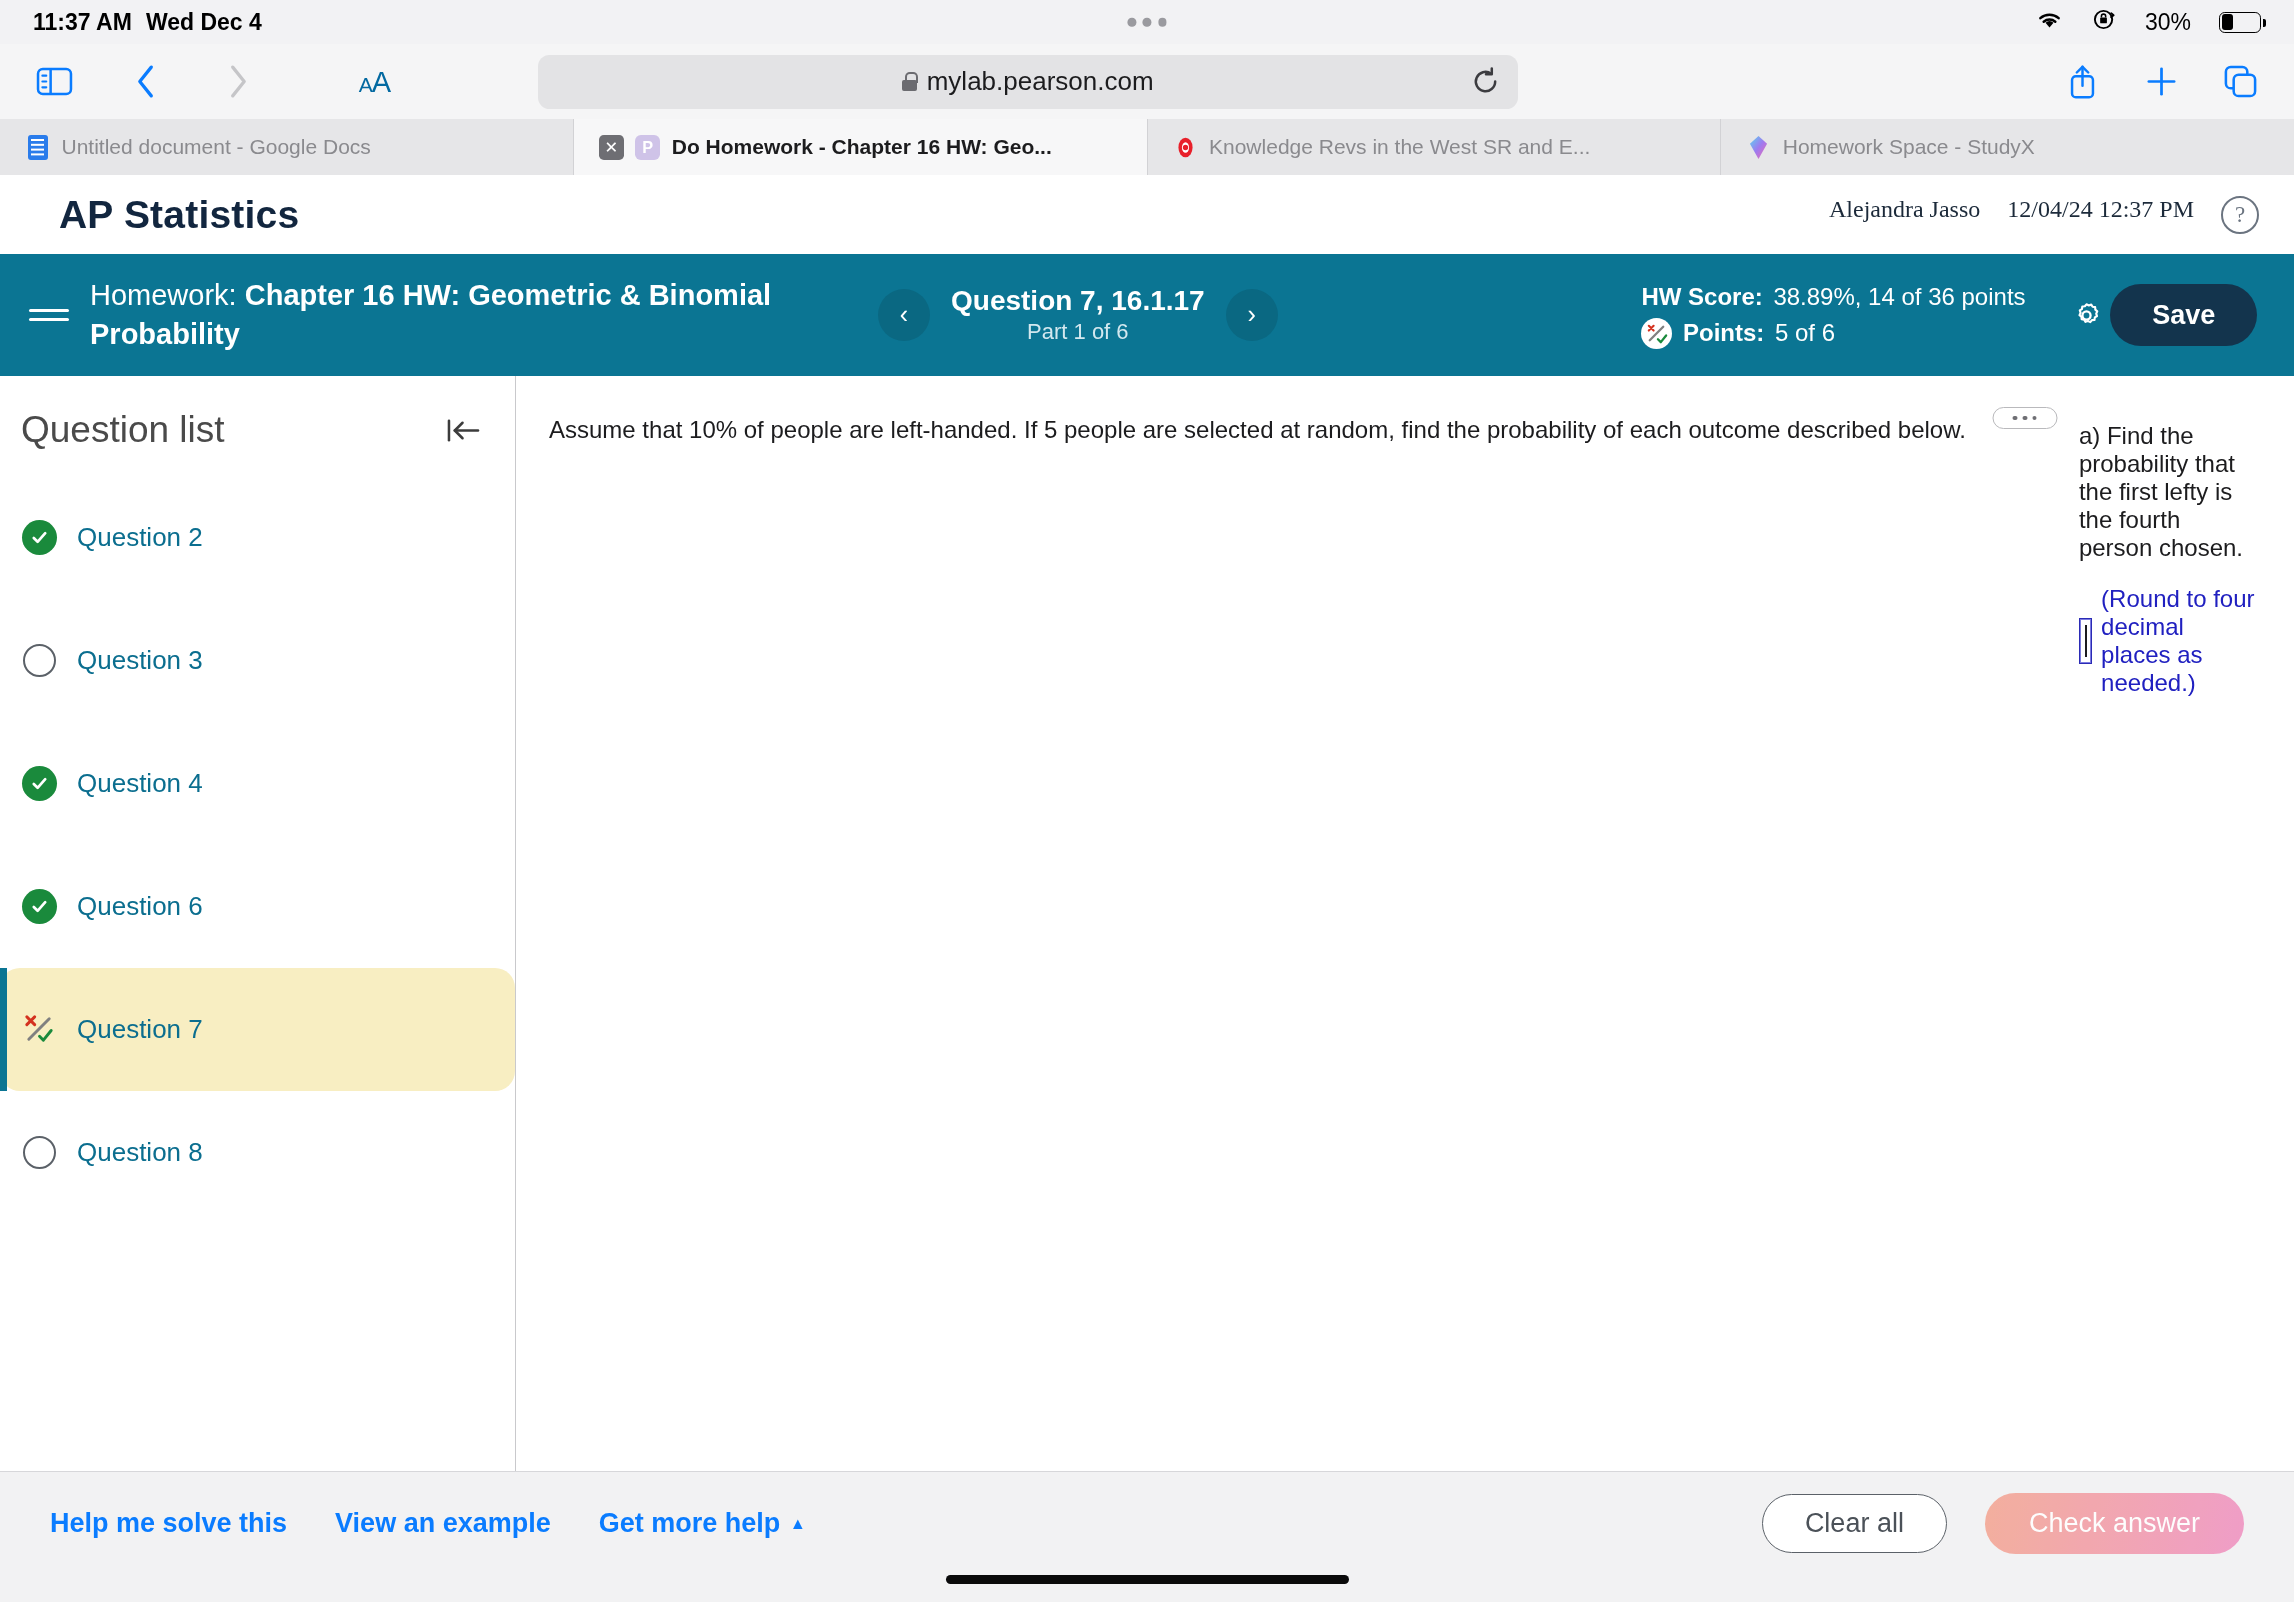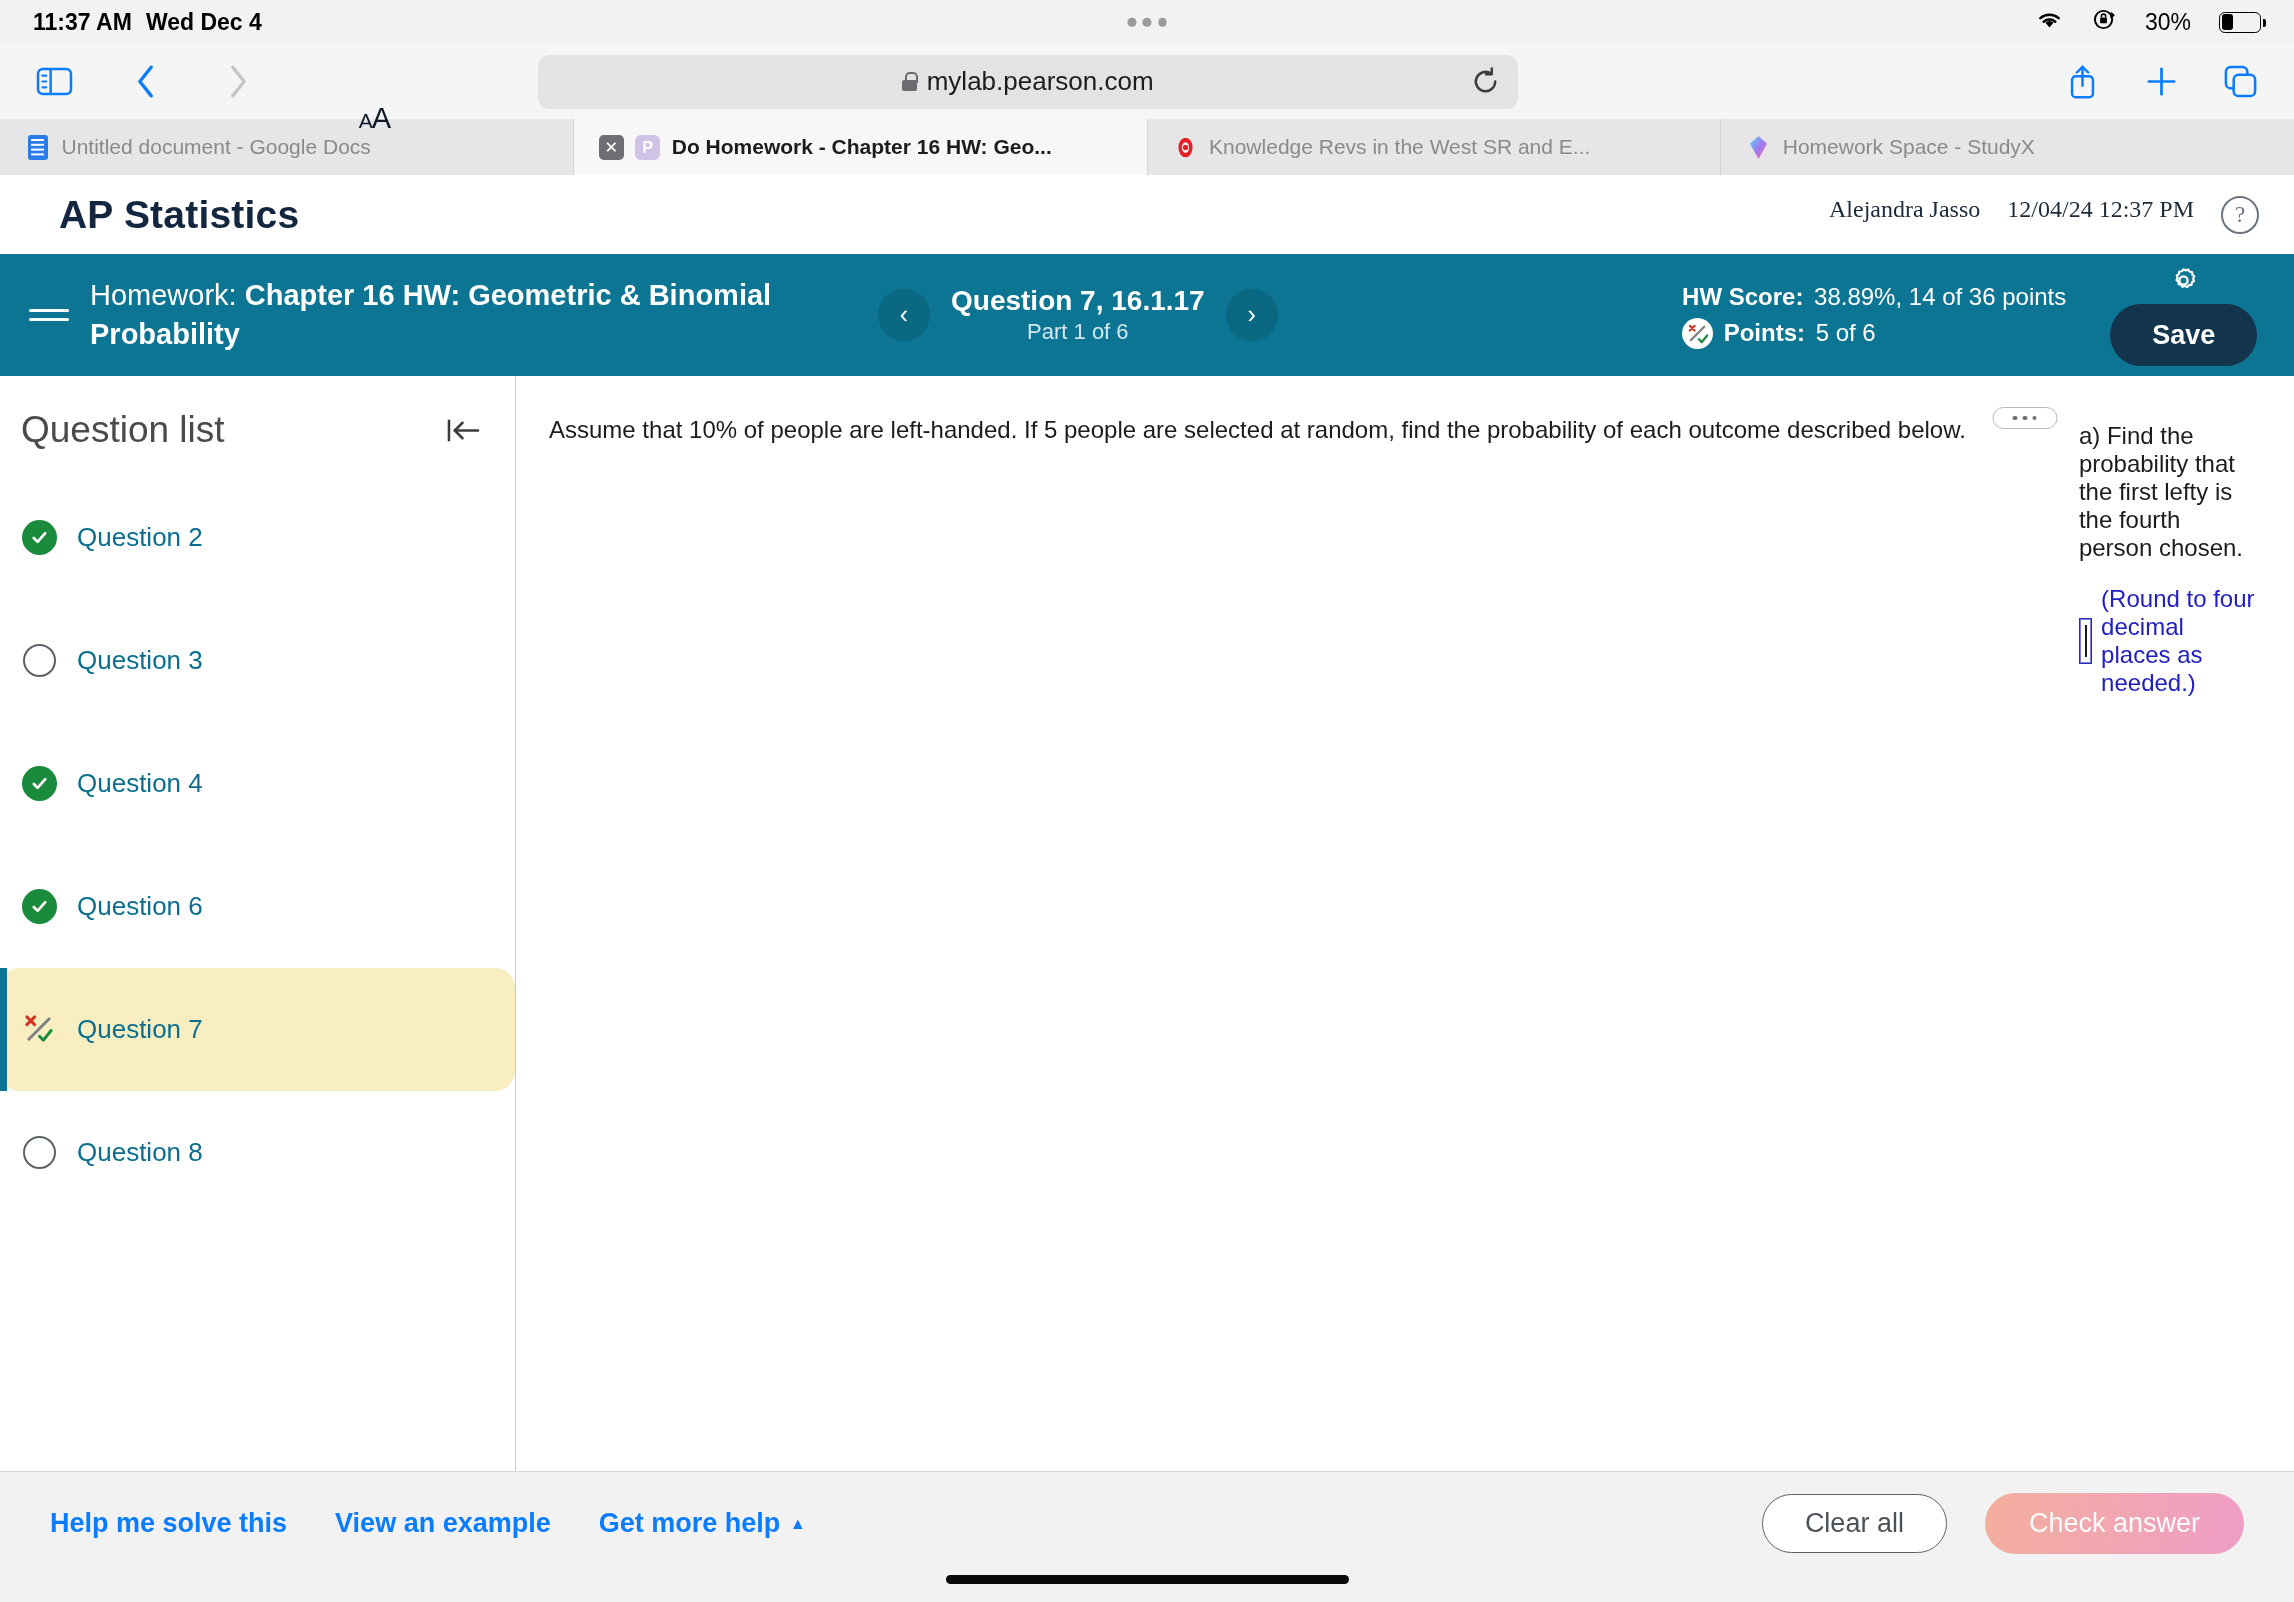--- a/index.html
+++ b/index.html
@@ -48,21 +48,21 @@
     color: #0a7cff;
   }
   .tb-btn.disabled { color: #c5c5c8; }
   .urlbar {
     flex: 1; max-width: 980px; margin: 0 auto;
     height: 54px; background: #e3e3e5; border-radius: 11.5px;
     display: flex; align-items: center; padding: 0 17.3px; position: relative;
   }
   .aa {
     position: absolute; left: -179px; top: 50%; transform: translateY(-50%);
-    font-size: 29px; color: #0f172a; letter-spacing: -1px; font-weight: 400; margin-top: 36px;
+    font-size: 29px; color: #0369a1; letter-spacing: -1px; font-weight: 400;
   }
   .aa .small { font-size: 21px; }
   .url-center {
     flex: 1; display: flex; align-items: center; justify-content: center; gap: 9.6px;
     font-size: 26px; color: #1c1c1e;
   }
   .lock { width: 15.4px; height: 19px; position: relative; display: inline-block; }
   .lock::before {
     content: ""; position: absolute; left: 2.9px; top: 0; width: 9.6px; height: 8.6px;
     border: 2.4px solid #6b6b70; border-bottom: none; border-radius: 4.8px 4.8px 0 0;
@@ -136,21 +136,21 @@
   .qnav-mid { text-align: center; }
   .qnav-title { font-size: 28px; font-weight: 700; white-space: nowrap; }
   .qnav-part { font-size: 22px; color: #d3e8ef; margin-top: 2.9px; }
   .scorebox { margin-left: auto; margin-right: 44px; }
   .score-row { font-size: 24px; line-height: 1.52; display: flex; align-items: center; gap: 10.6px; }
   .score-row .b { font-weight: 700; }
   .partial-badge {
     width: 31px; height: 31px; border-radius: 50%; background: #fff;
     display: flex; align-items: center; justify-content: center; flex: 0 0 31px;
   }
-  .banner-right { display: flex; flex-direction: column; align-items: center; gap: 7.7px; margin-right: 7.7px; }
+  .banner-right { display: flex; flex-direction: row; align-items: center; gap: 7.7px; margin-right: 7.7px; }
   .gear { color: #fff; display: flex; }
   .save-btn {
     background: #13344d; color: #fff; border: none; border-radius: 33px;
     padding: 15.4px 42px; font-size: 27px; font-weight: 700;
     font-family: inherit; cursor: pointer;
   }
 
   
   .split { flex: 1; display: flex; min-height: 0; }
 

